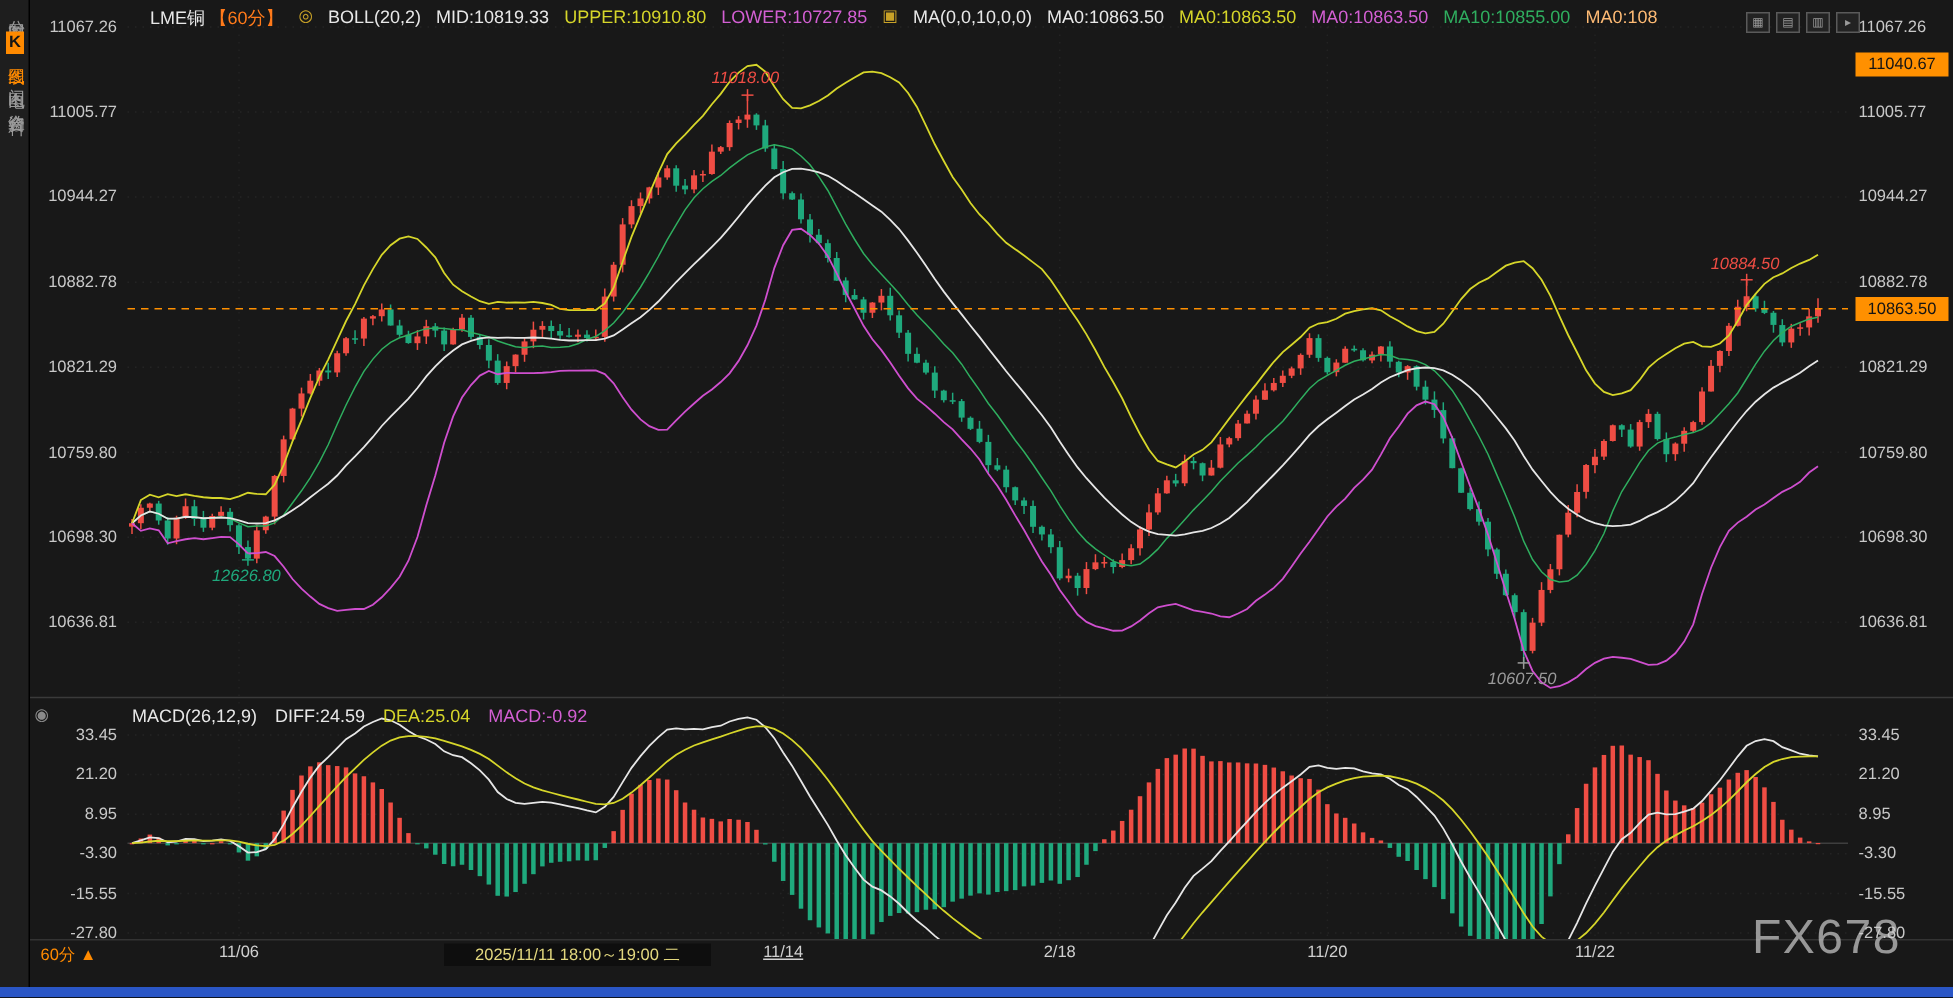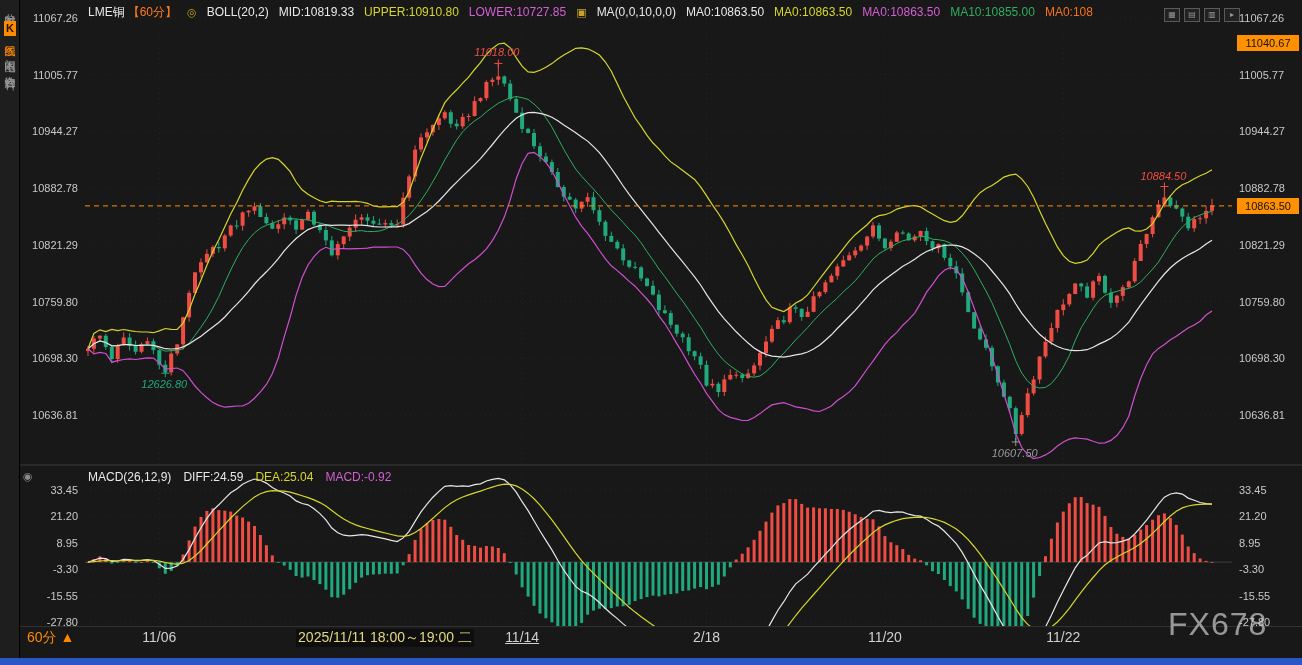--- a/index.html
+++ b/index.html
@@ -5,21 +5,21 @@
 html,body{margin:0;padding:0;background:#000;}
 #app{position:relative;width:1302px;height:665px;background:#181818;overflow:hidden;
      font-family:"Liberation Sans","DejaVu Sans",sans-serif;color:#c8c8c8;}
 #chart-svg{position:absolute;left:0;top:0;}
 #overlay{position:absolute;inset:0;pointer-events:none;z-index:4;}
 #sidebar{position:absolute;left:0;top:0;width:19px;height:100%;background:#1e1e1e;border-right:1px solid #000;
          display:flex;flex-direction:column;align-items:center;padding-top:5px;gap:13px;z-index:6;}
 .sb-item{writing-mode:vertical-rl;text-orientation:upright;font-size:11px;color:#9a9a9a;cursor:pointer;letter-spacing:1px;}
 .sb-item.active{color:#ff8a00;}
 .sb-item .sb-key{background:#ff8a00;color:#141414;font-weight:bold;padding:1px 0;}
-#topbar{position:absolute;left:88px;top:4px;height:16px;display:flex;align-items:center;gap:10px;
+#topbar{position:absolute;left:100px;top:4px;height:16px;display:flex;align-items:flex-start;gap:10px;
         font-size:12px;white-space:nowrap;z-index:5;}
 #topbar .sym{color:#e8e8e8;}
 #topbar .period{color:#ff7a1a;margin-left:-7px;}
 #topbar .white{color:#e8e8e8;}
 #topbar .yellow{color:#d6d62a;}
 #topbar .magenta{color:#d35fd3;}
 #topbar .hicon{color:#c9a227;font-size:11px;cursor:pointer;}
 #ma-items{display:inline-flex;gap:10px;}
 #top-icons{position:absolute;left:1164px;top:8px;display:flex;gap:4px;z-index:5;}
 .ticon{width:14px;height:12px;border:1px solid #5a5a5a;color:#9a9a9a;font-size:8px;line-height:11px;
@@ -29,21 +29,21 @@
 .axis-right{left:1239px;width:60px;text-align:left;}
 .badge{position:absolute;left:1237px;width:62px;height:16px;background:#ff9000;color:#141414;
        font-size:11px;line-height:16px;text-align:center;z-index:4;}
 .anno{position:absolute;font-size:11px;z-index:4;white-space:nowrap;font-style:italic;}
 #macd-header{position:absolute;left:88px;top:470px;display:flex;gap:12px;font-size:12px;z-index:5;white-space:nowrap;}
 #macd-header .white{color:#e8e8e8;}
 #macd-header .yellow{color:#d6d62a;}
 #macd-header .magenta{color:#d35fd3;}
 #macd-gear{position:absolute;left:23px;top:470px;font-size:11px;color:#8a8a8a;z-index:5;cursor:pointer;}
 #bottombar{position:absolute;left:19px;right:0;top:626px;height:18px;background:#181818;border-top:1px solid #333;
-           z-index:5;font-size:14px;}
+           z-index:5;font-size:11px;}
 #period-btn{position:absolute;left:8px;top:2px;color:#ff8a00;cursor:pointer;}
 #crosshair-time{position:absolute;left:277px;top:2px;width:178px;text-align:center;color:#e3d87f;background:#0e0e0e;}
 .xdate{position:absolute;top:2px;width:40px;text-align:center;color:#d0d0d0;}
 #bluebar{position:absolute;left:0;right:0;top:658px;height:7px;background:#2a56c6;z-index:7;}
 #watermark{position:absolute;left:1168px;top:606px;font-size:32px;color:rgba(205,205,205,0.7);
            letter-spacing:1px;z-index:6;}
 </style>
 </head>
 <body>
 
@@ -684,21 +684,21 @@
     <span class="white">MID:10819.33</span>
     <span class="yellow">UPPER:10910.80</span>
     <span class="magenta">LOWER:10727.85</span>
     <span class="hicon">▣</span>
     <span class="white">MA(0,0,10,0,0)</span>
     <span id="ma-items">
         <span style="color: rgb(232, 232, 232);">MA0:10863.50</span>
         <span style="color: rgb(214, 214, 42);">MA0:10863.50</span>
         <span style="color: rgb(211, 95, 211);">MA0:10863.50</span>
         <span style="color: rgb(47, 174, 95);">MA10:10855.00</span>
-        <span style="color: #f97316;">MA0:108</span>
+        <span style="color: #fdba74;">MA0:108</span>
       </span>
   </div>
 
   <div id="top-icons">
       <div class="ticon">▦</div>
       <div class="ticon">▤</div>
       <div class="ticon">▥</div>
       <div class="ticon">▸</div>
     </div>
 

